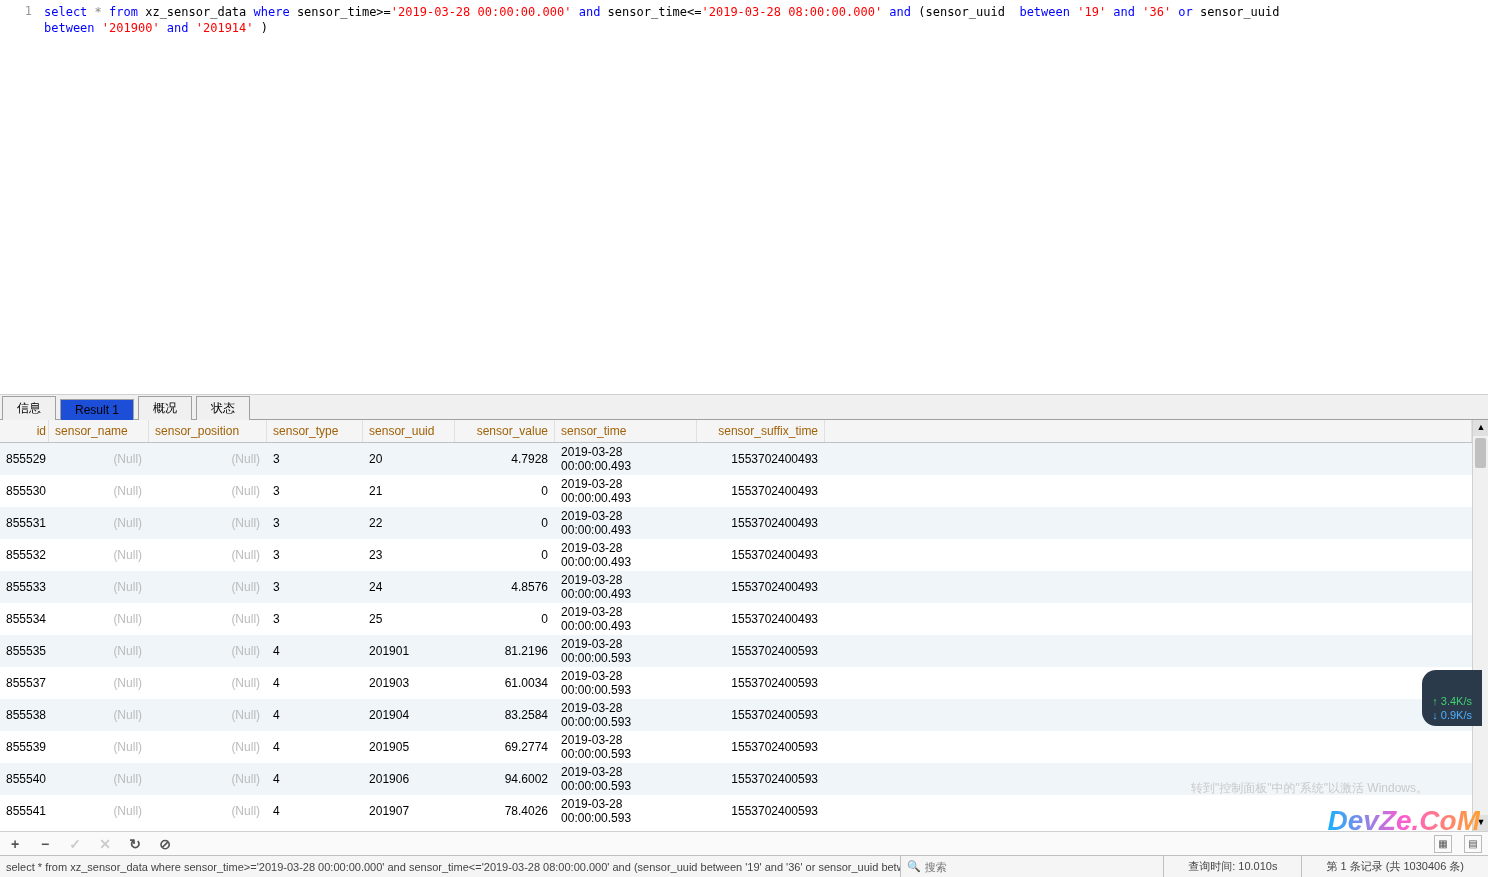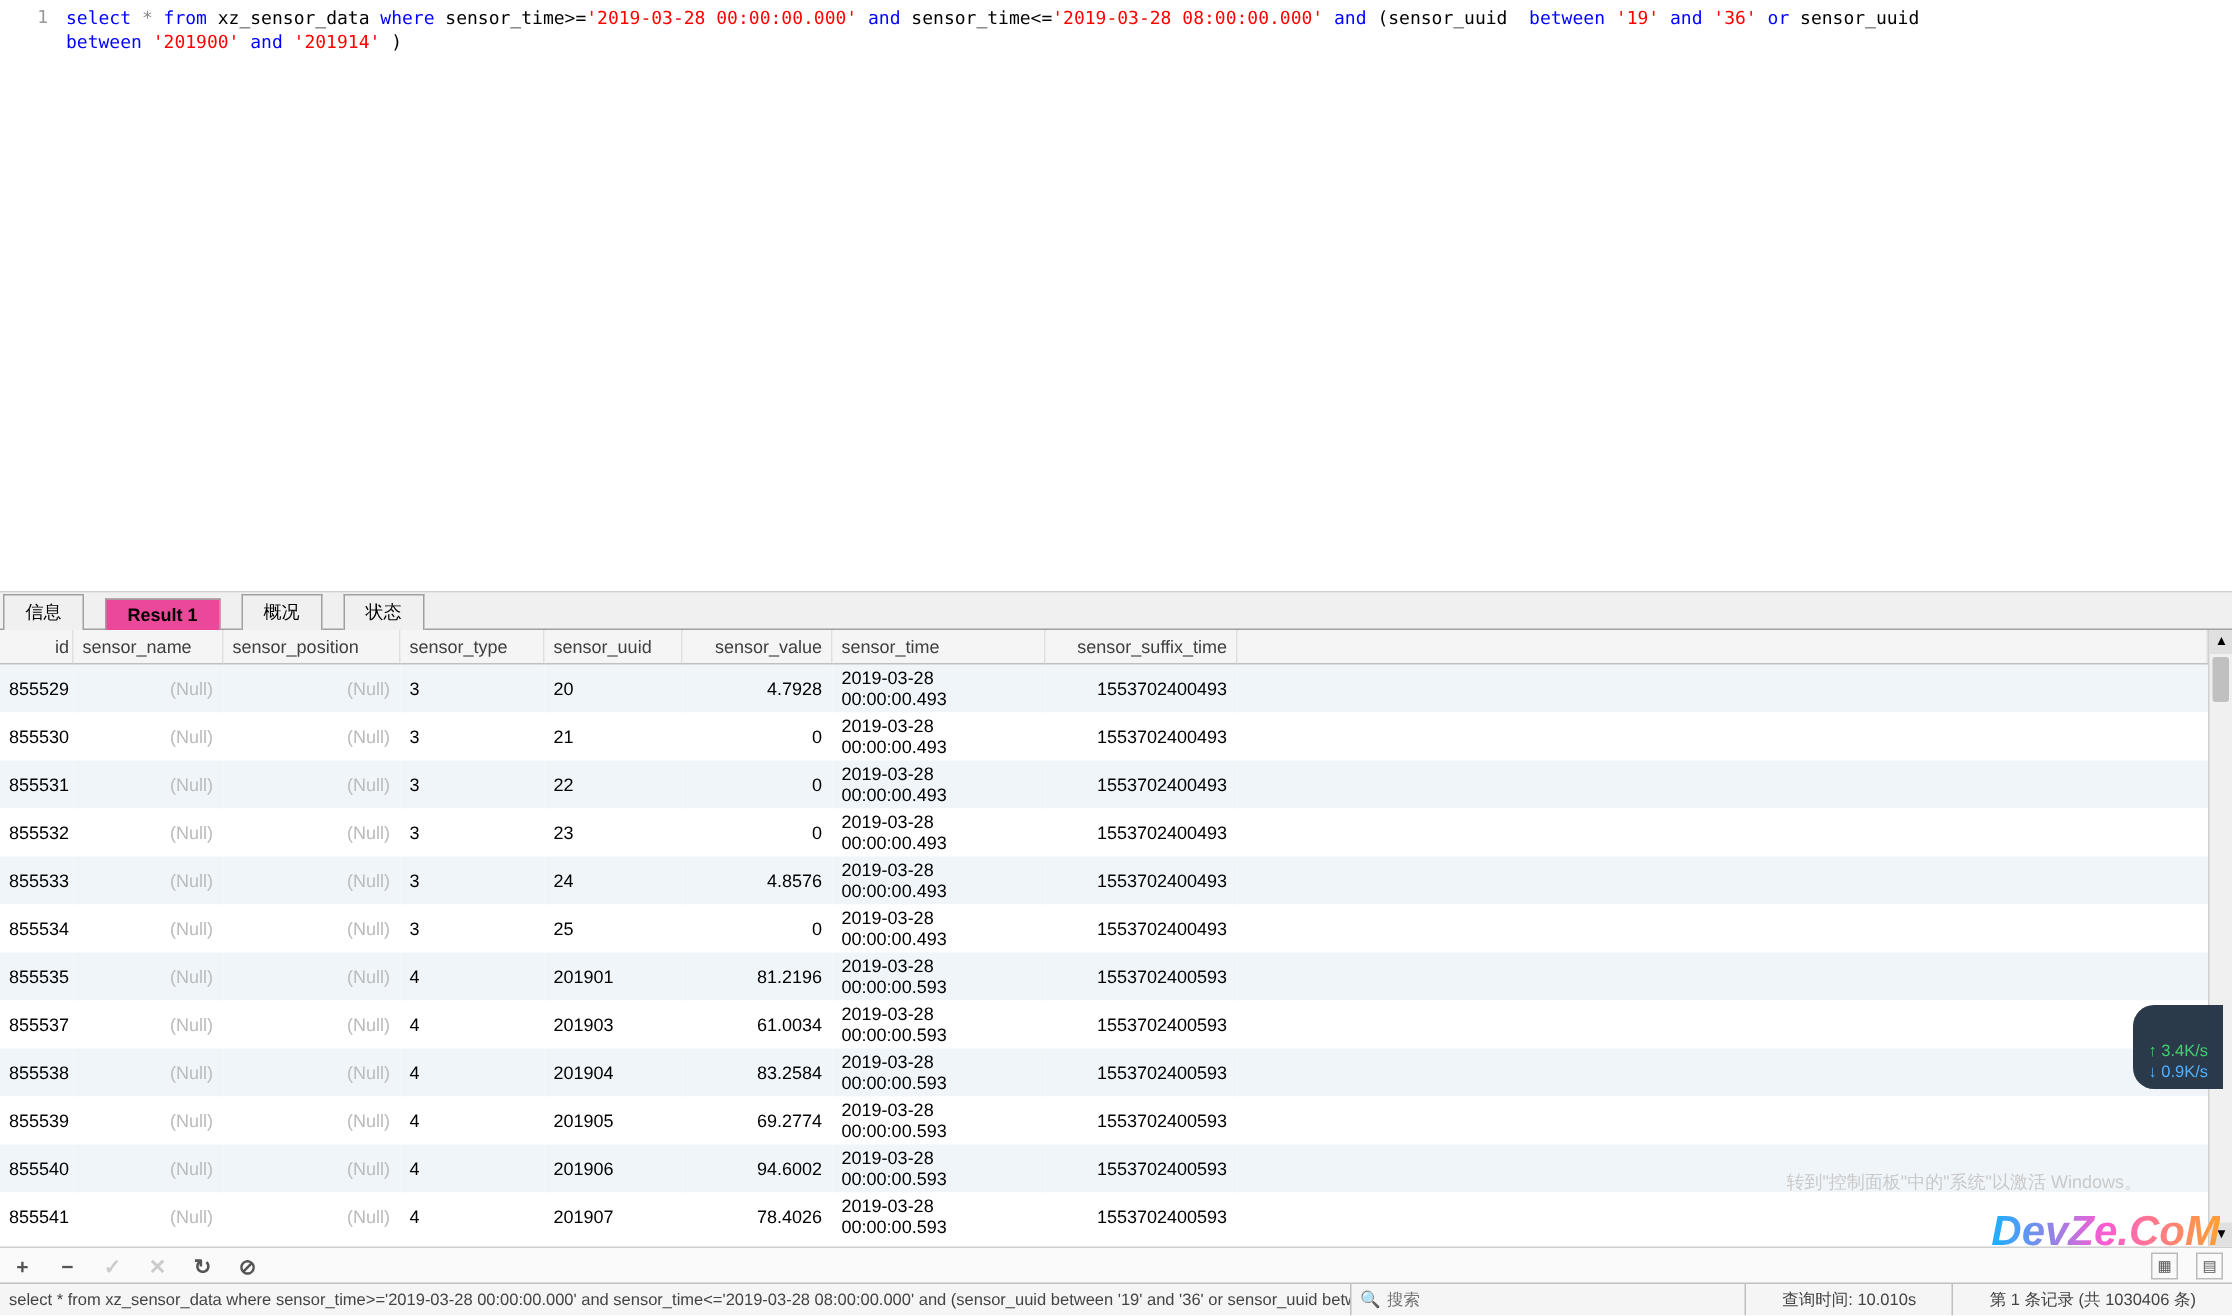--- a/index.html
+++ b/index.html
@@ -10,29 +10,29 @@
   .editor-wrap { flex: 0 0 395px; border-bottom: 1px solid #d0d0d0; position: relative; background: #fff; }
   .gutter { position: absolute; left: 0; top: 0; width: 40px; height: 100%; color: #999; text-align: right; padding: 4px 8px 0 0; font-family: Consolas, monospace; font-size: 12px; }
   .code { position: absolute; left: 44px; right: 0; top: 0; padding: 4px 8px 0 0; font-family: Consolas, monospace; font-size: 12px; line-height: 16px; white-space: pre-wrap; word-break: break-all; }
   .kw { color: #0000ff; }
   .str { color: #ff0000; }
   .op { color: #888; }
   .ident { color: #000; }
 
   
   .tabs { flex: 0 0 24px; display: flex; align-items: flex-end; border-bottom: 1px solid #a0a0a0; background: #f0f0f0; padding-left: 2px; }
-  .tab { background: #fff; border: 1px solid #a0a0a0; border-bottom: none; padding: 3px 14px; margin-right: 14px; font-size: 12px; cursor: pointer; position: relative; top: 1px; }
+  .tab { background: #fff; border: 1px solid #a0a0a0; border-bottom: none; padding: 3px 14px; margin-right: 4px; font-size: 12px; cursor: pointer; position: relative; top: 1px; }
   .tab.inactive { background: #f0f0f0; }
-  .tab.active { background: #ec4899; font-weight: bold; }
+  .tab.active { background: #1d4ed8; }
 
   
   .grid-wrap { flex: 1 1 auto; display: flex; overflow: hidden; }
   .grid { flex: 1 1 auto; overflow: hidden; }
   table { border-collapse: collapse; width: 100%; font-size: 12px; }
-  thead th { text-align: left; font-weight: normal; background: #f5f5f5; border-right: 1px solid #e0e0e0; border-bottom: 1px solid #c0c0c0; padding: 4px 6px; color: #404040; }
+  thead th { text-align: left; font-weight: normal; background: #f5f5f5; border-right: 1px solid #e0e0e0; border-bottom: 1px solid #c0c0c0; padding: 4px 6px; color: #a16207; }
   tbody td { border-right: 1px solid transparent; padding: 2px 6px; height: 21px; }
   tbody tr:nth-child(odd) { background: #f0f5fa; }
   tbody tr:nth-child(even) { background: #fff; }
   .col-id { width: 48px; text-align: right; padding-right:2px;}
   .col-name { width: 100px; }
   .col-pos { width: 118px; }
   .col-type { width: 96px; }
   .col-uuid { width: 92px; }
   .col-val { width: 100px; text-align: right; }
   .col-time { width: 142px; }

